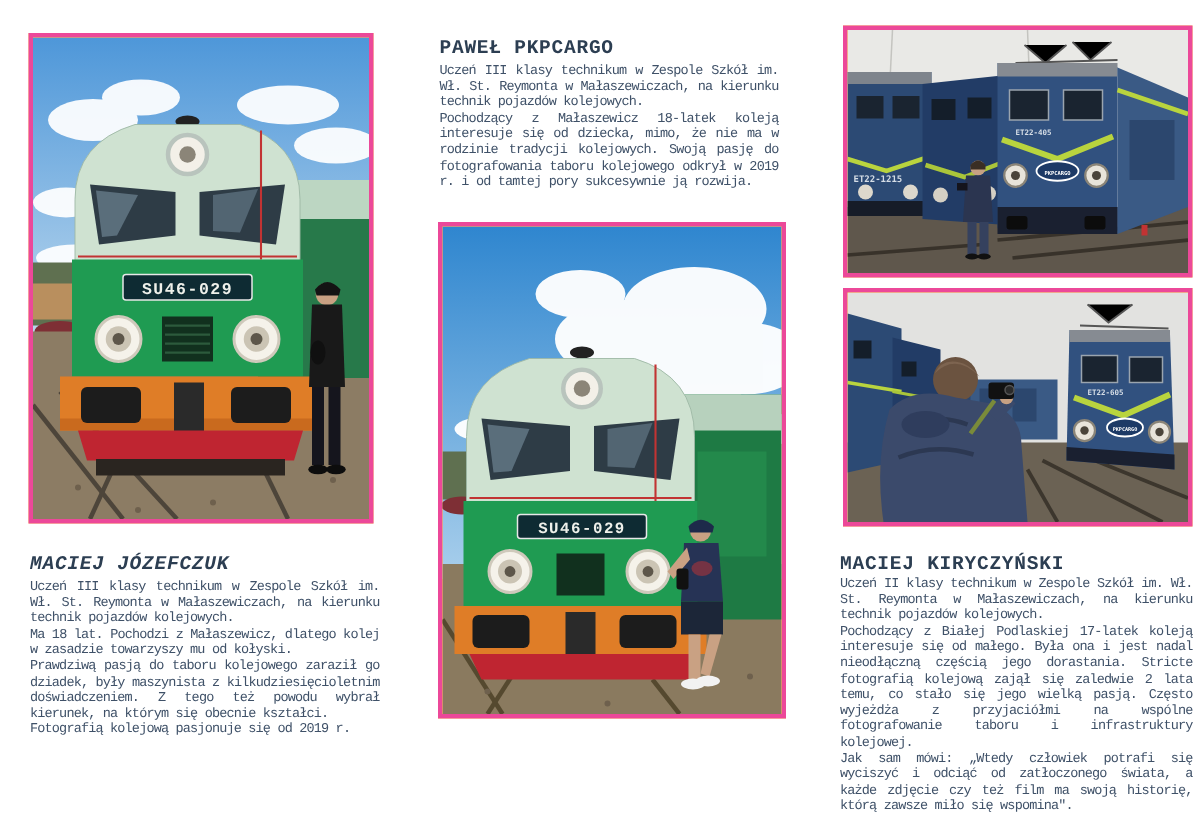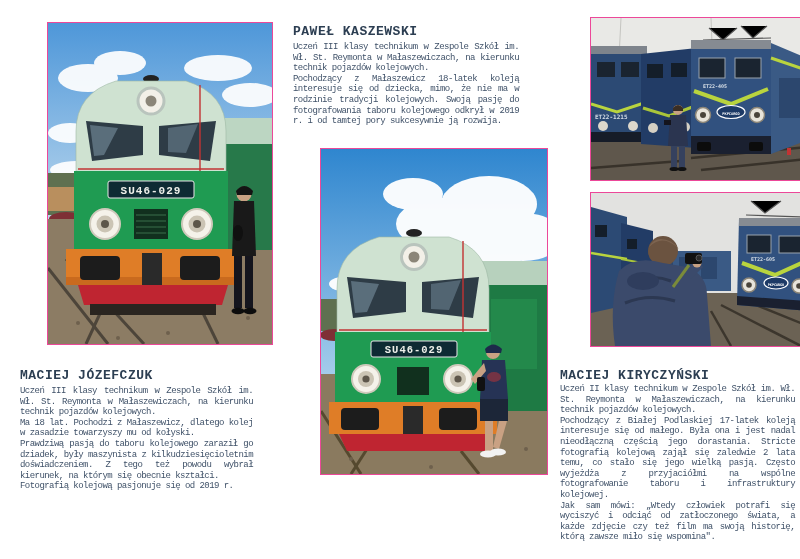--- a/index.html
+++ b/index.html
@@ -5,23 +5,22 @@
   html,body { margin:0; padding:0; }
   body {
     width:800px; height:559px;
     background:#ffffff;
     position:relative;
     overflow:hidden;
     font-family:"Liberation Mono","DejaVu Sans Mono",monospace;
   }
   .photo {
     position:absolute;
-    border:1px solid #ec4899;
+    border:3px solid #ec4899;
     background:#fde047;
-    margin-left:28px;
   }
   .photo svg { display:block; }
   .heading {
     position:absolute;
     font-size:13px;
     font-weight:bold;
     color:#2c3e52;
     letter-spacing:0.5px;
     white-space:nowrap;
   }
@@ -29,21 +28,21 @@
     position:absolute;
     font-size:9px;
     line-height:10.6px;
     letter-spacing:-0.55px;
     color:#3f5168;
     text-align:justify;
     white-space:pre-line;
   }
   
   #photo-maciej   { left:19px;  top:22px;  width:224px; height:321px; }
-  #heading-maciej { left:20px;  top:357px; }
+  #heading-maciej { left:20px;  top:357px;font-style:italic; }
   #bio-maciej     { left:20px;  top:386px; width:233px; }
 
   #heading-pawel  { left:293px; top:13px;  }
   #bio-pawel      { left:293px; top:42px;  width:226px; }
   #photo-pawel    { left:292px; top:148px; width:226px; height:325px; }
 
   #photo-lineup        { left:562px; top:17px;  width:227px; height:162px; }
   #photo-photographer  { left:562px; top:192px; width:227px; height:153px; }
   #heading-szymon { left:560px; top:357px; }
   #bio-szymon     { left:560px; top:384px; width:235px; }
@@ -139,21 +138,21 @@
     </g>
   </svg>
 </div>
 
 <h2 id="heading-maciej" class="heading">MACIEJ JÓZEFCZUK</h2>
 <div id="bio-maciej" class="bio">Uczeń III klasy technikum w Zespole Szkół im. Wł. St. Reymonta w Małaszewiczach, na kierunku technik pojazdów kolejowych.
 Ma 18 lat. Pochodzi z Małaszewicz, dlatego kolej w zasadzie towarzyszy mu od kołyski.
 Prawdziwą pasją do taboru kolejowego zaraził go dziadek, były maszynista z kilkudziesięcioletnim doświadczeniem. Z tego też powodu wybrał kierunek, na którym się obecnie kształci.
 Fotografią kolejową pasjonuje się od 2019 r.</div>
 
-<h2 id="heading-pawel" class="heading">PAWEŁ KASZEWSKI</h2>
+<h2 id="heading-pawel" class="heading">PAWEŁ PKPCARGO</h2>
 <div id="bio-pawel" class="bio">Uczeń III klasy technikum w Zespole Szkół im. Wł. St. Reymonta w Małaszewiczach, na kierunku technik pojazdów kolejowych.
 Pochodzący z Małaszewicz 18-latek koleją interesuje się od dziecka, mimo, że nie ma w rodzinie tradycji kolejowych. Swoją pasję do fotografowania taboru kolejowego odkrył w 2019 r. i od tamtej pory sukcesywnie ją rozwija.</div>
 
 <div id="photo-pawel" class="photo">
   <svg width="226" height="325" viewBox="0 0 226 325">
     <defs>
       <linearGradient id="sky2" x1="0" y1="0" x2="0" y2="1">
         <stop offset="0" stop-color="#2f86cf"></stop>
           <stop offset="1" stop-color="#a9cfec"></stop>
       </linearGradient>

